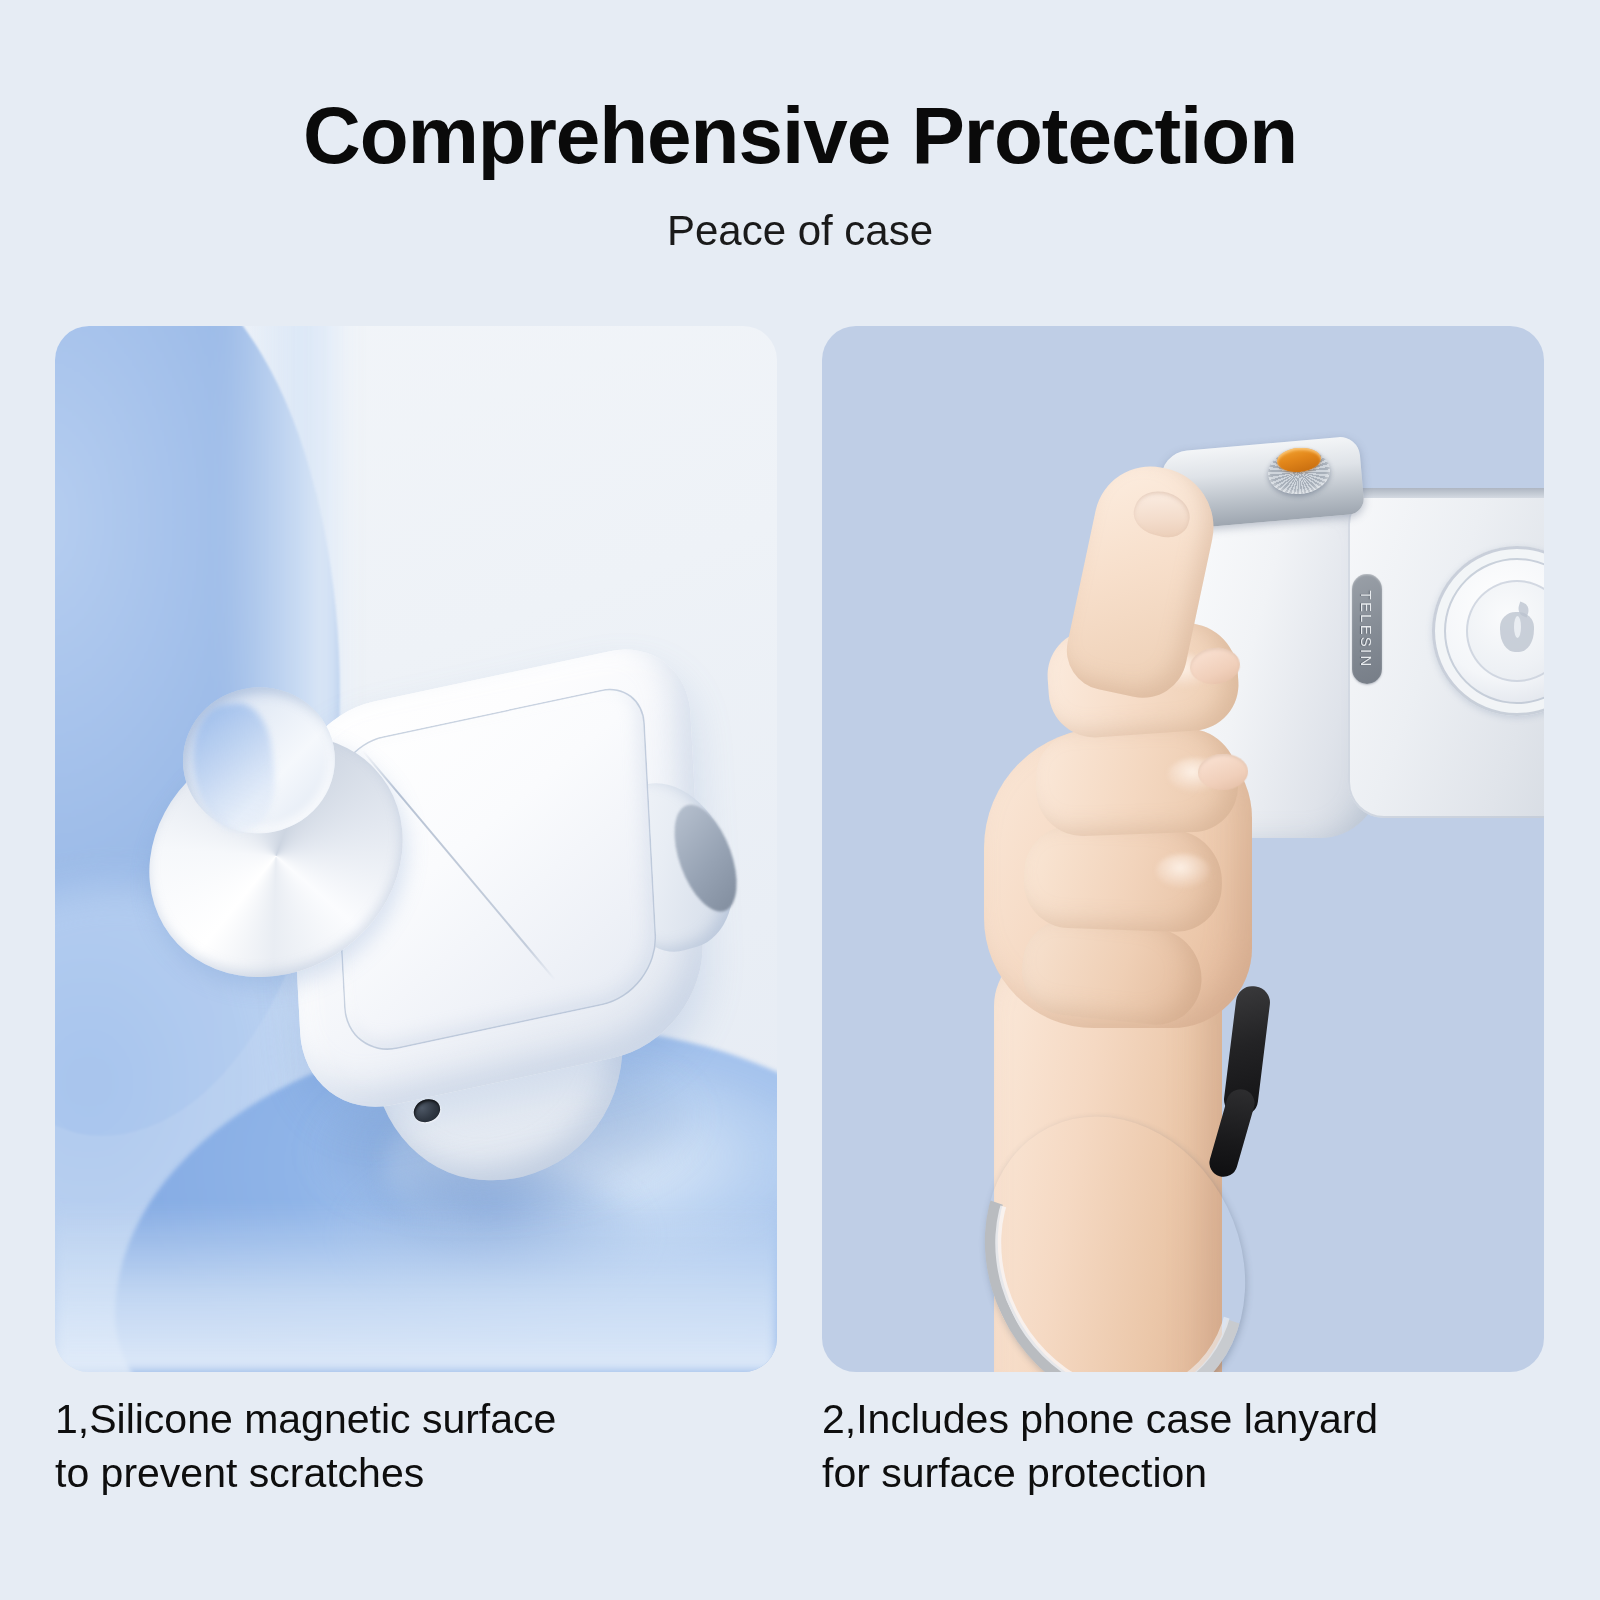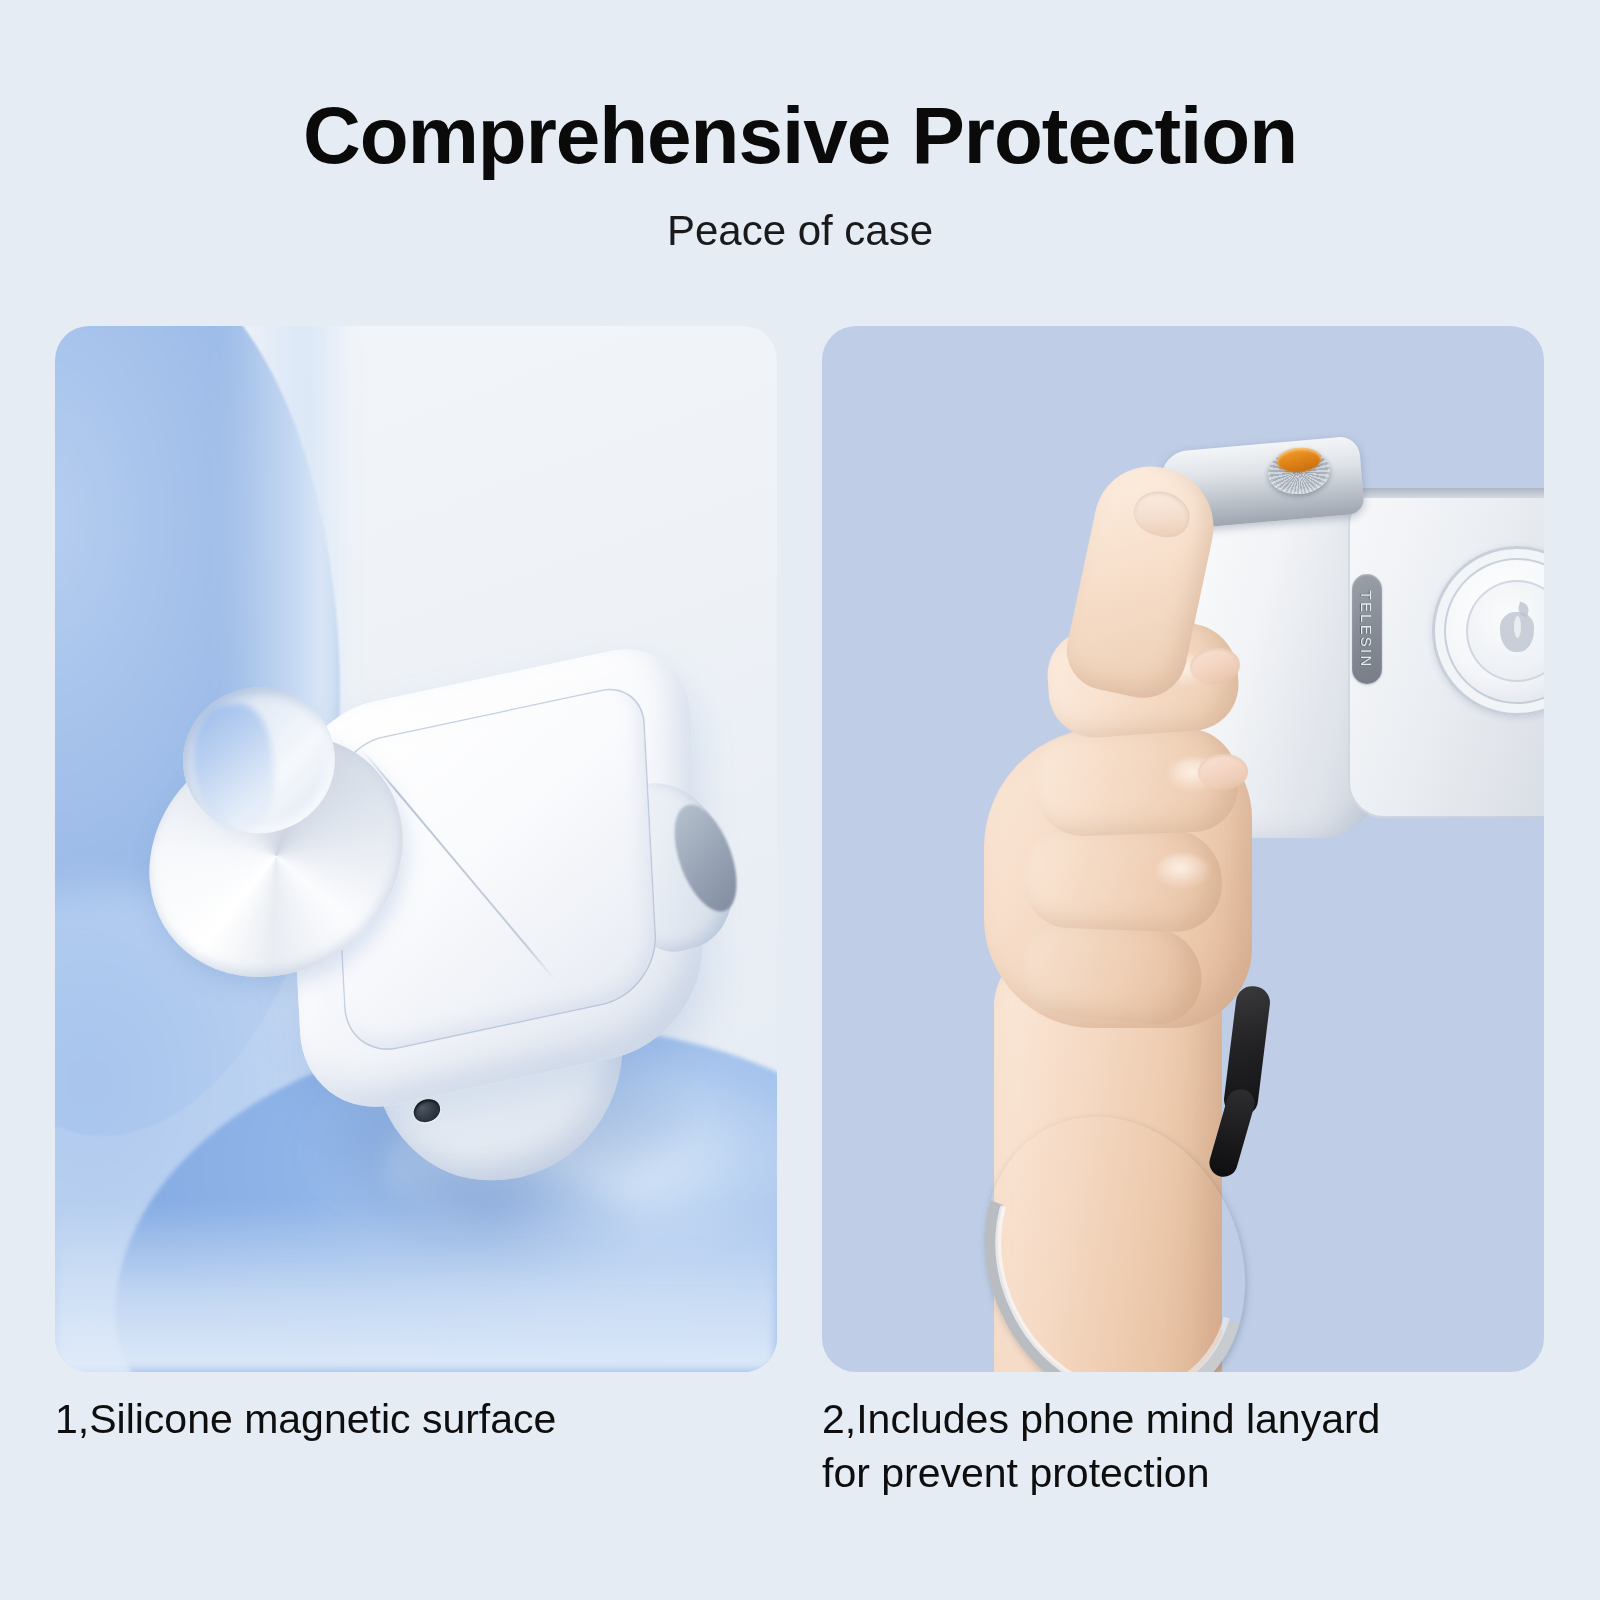--- a/index.html
+++ b/index.html
@@ -625,20 +625,21 @@
         </div>
 
       </div>
     </div>
 
   </div>
 
   <div class="captions">
     <div class="caption">
       <span class="ln">1,Silicone magnetic surface</span>
+      <span class="ln">to prevent scratches</span>
     </div>
     <div class="caption">
-      <span class="ln">2,Includes phone mind lanyard</span>
-      <span class="ln">for prevent protection</span>
+      <span class="ln">2,Includes phone case lanyard</span>
+      <span class="ln">for surface protection</span>
     </div>
   </div>
 
 </div>
 
 </body></html>

